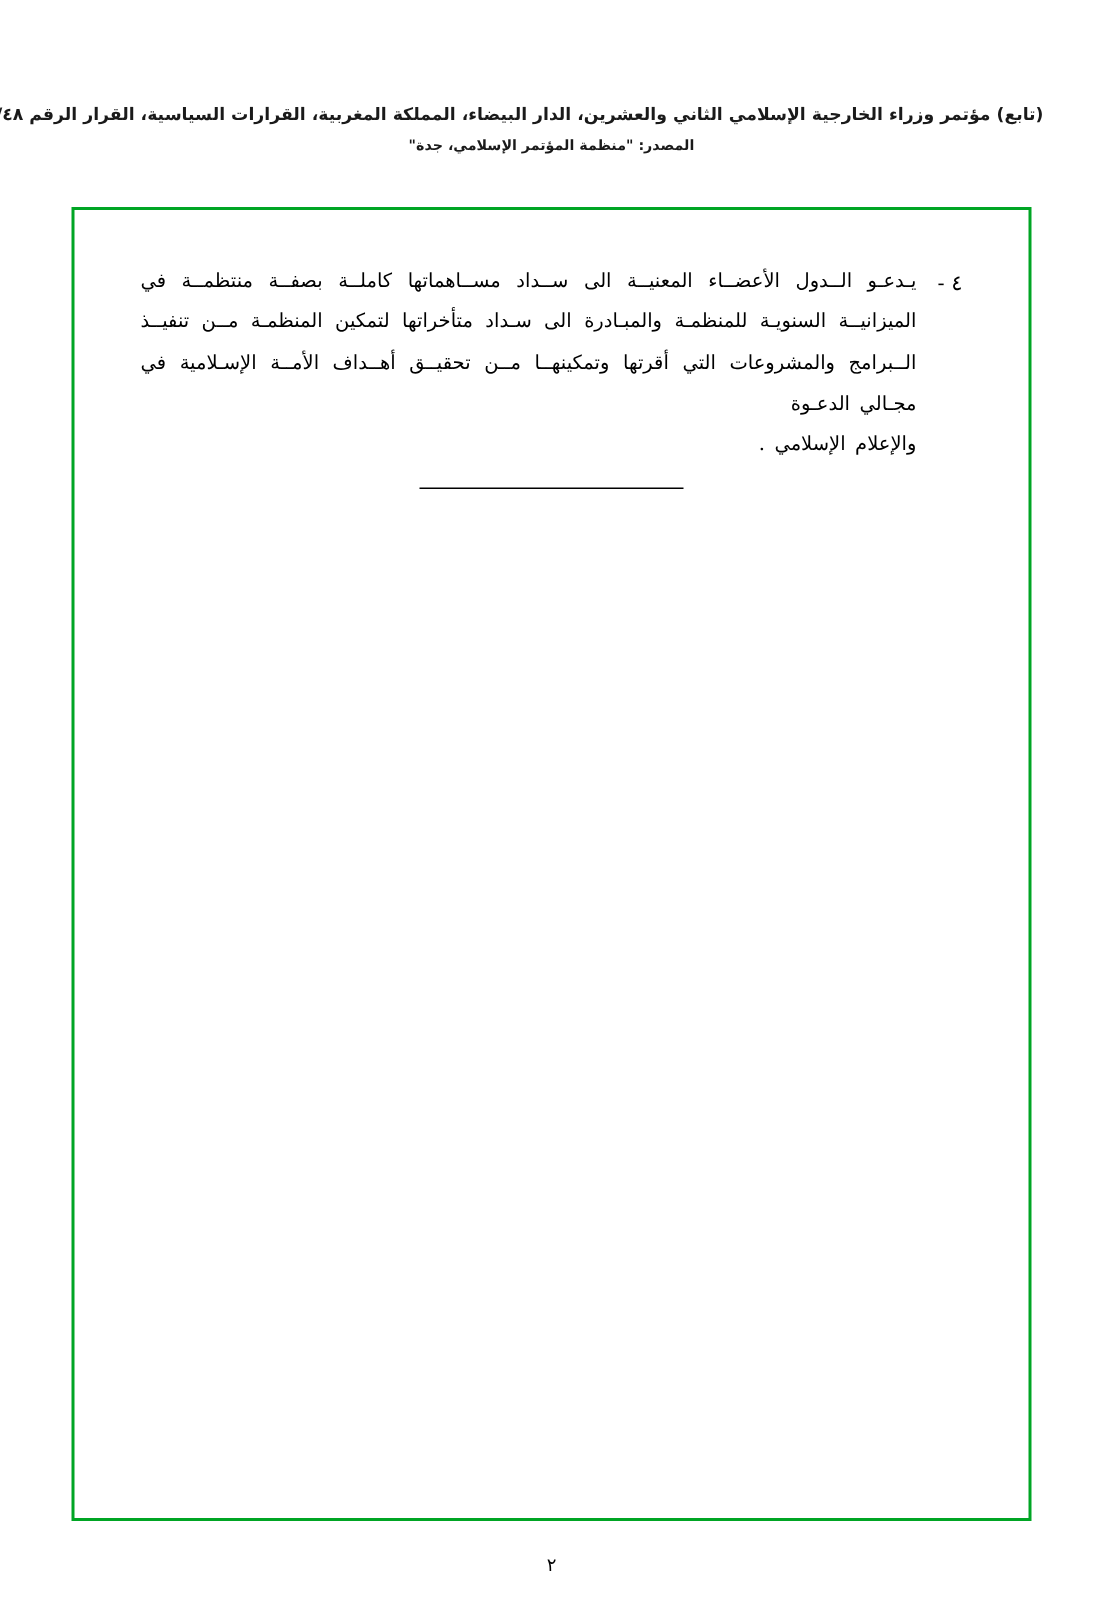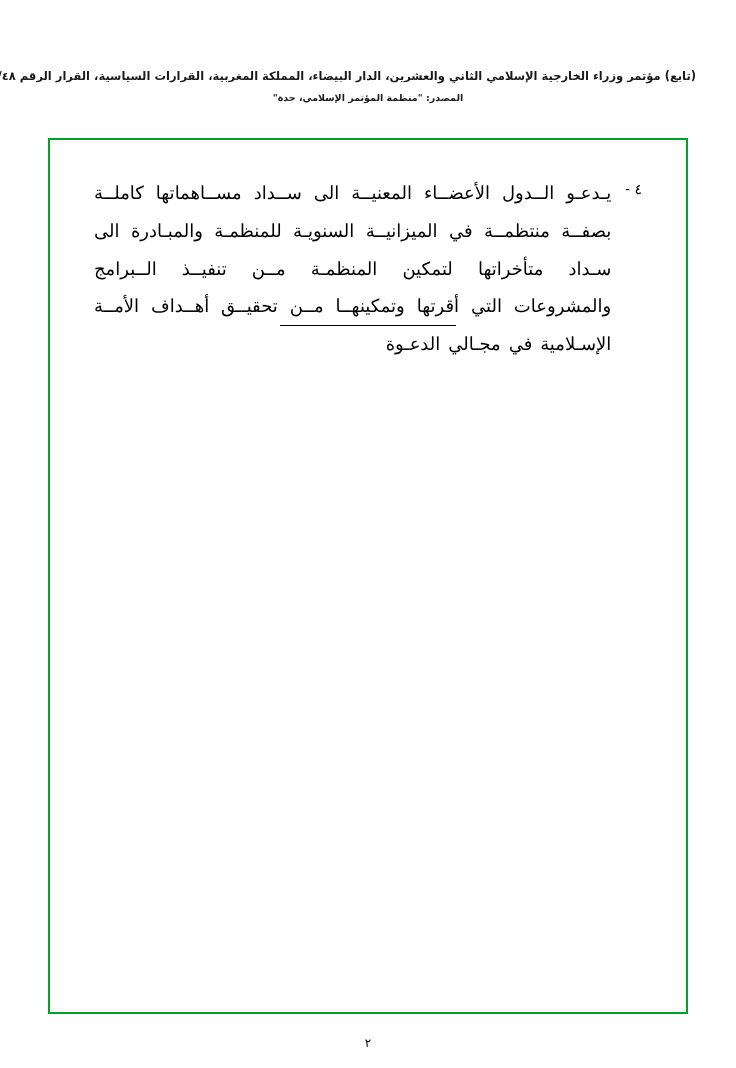--- a/index.html
+++ b/index.html
@@ -77,21 +77,21 @@
     font-family: "DejaVu Serif", serif;
     font-size: 14px;
     line-height: 2.1;
     padding-top: 1px;
     white-space: nowrap;
   }
   .clause-body {
     flex: 1 1 auto;
     padding-right: 14px;
     font-family: "DejaVu Serif", serif;
-    font-size: 18px;
+    font-size: 13px;
     line-height: 2.1;
     text-align: justify;
     text-justify: inter-word;
     word-spacing: 2.2px;
   }
   .clause-body .last-line {
     display: block;
     text-align: right;
   }
 
@@ -131,20 +131,21 @@
     <div class="header-line1">(تابع) مؤتمر وزراء الخارجية الإسلامي الثاني والعشرين، الدار البيضاء، المملكة المغربية، القرارات السياسية، القرار الرقم ٢٢/٤٨-س</div>
     <div class="header-line2">المصدر:  "منظمة المؤتمر الإسلامي، جدة"</div>
   </div>
 
   <div class="frame">
 
     <div class="clause">
       <div class="clause-number">٤ -</div>
       <div class="clause-body">
         <span>يـدعـو الــدول الأعضــاء المعنيــة الى ســداد مســاهماتها كاملــة بصفــة منتظمــة في الميزانيــة السنويـة للمنظمـة والمبـادرة الى سـداد متأخراتها لتمكين المنظمـة مــن تنفيــذ الــبرامج والمشروعات التي أقرتها وتمكينهــا مــن تحقيــق أهــداف الأمــة الإسـلامية في مجـالي الدعـوة</span>
+        <span class="last-line">والإعلام الإسلامي .</span>
       </div>
     </div>
 
     <div class="separator-wrap">
       <div class="separator"></div>
     </div>
 
   </div>
 
   <div class="footer">٢</div>

